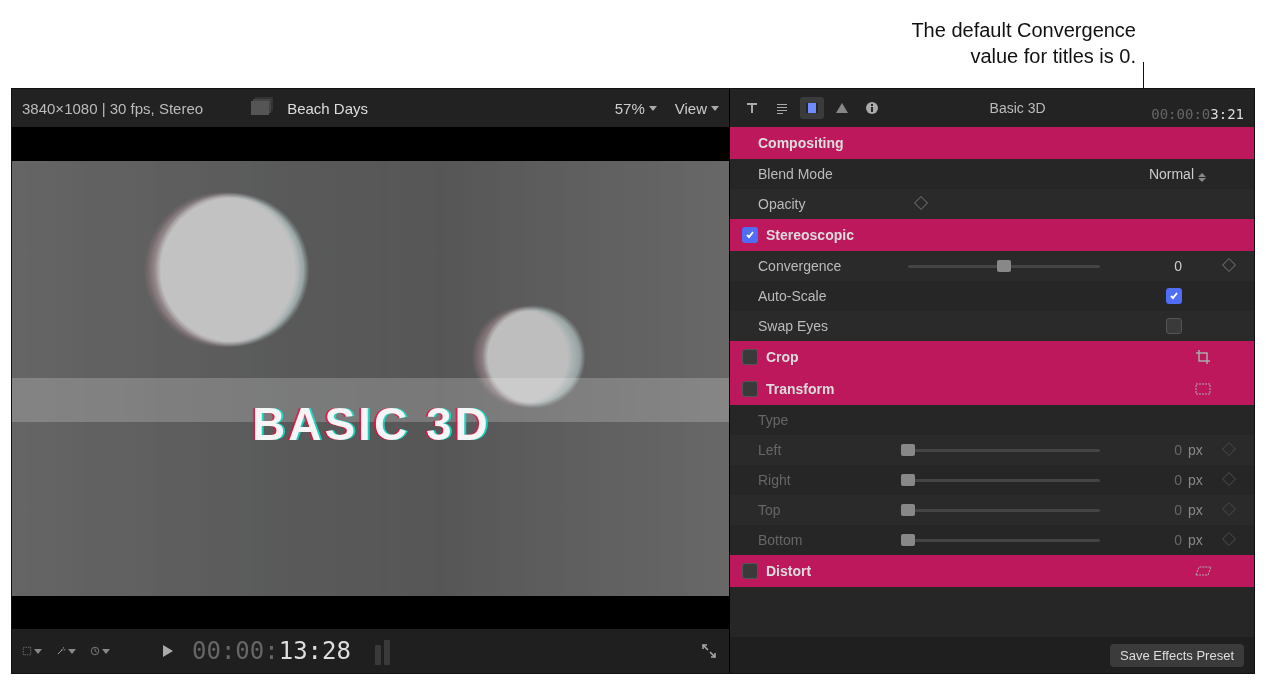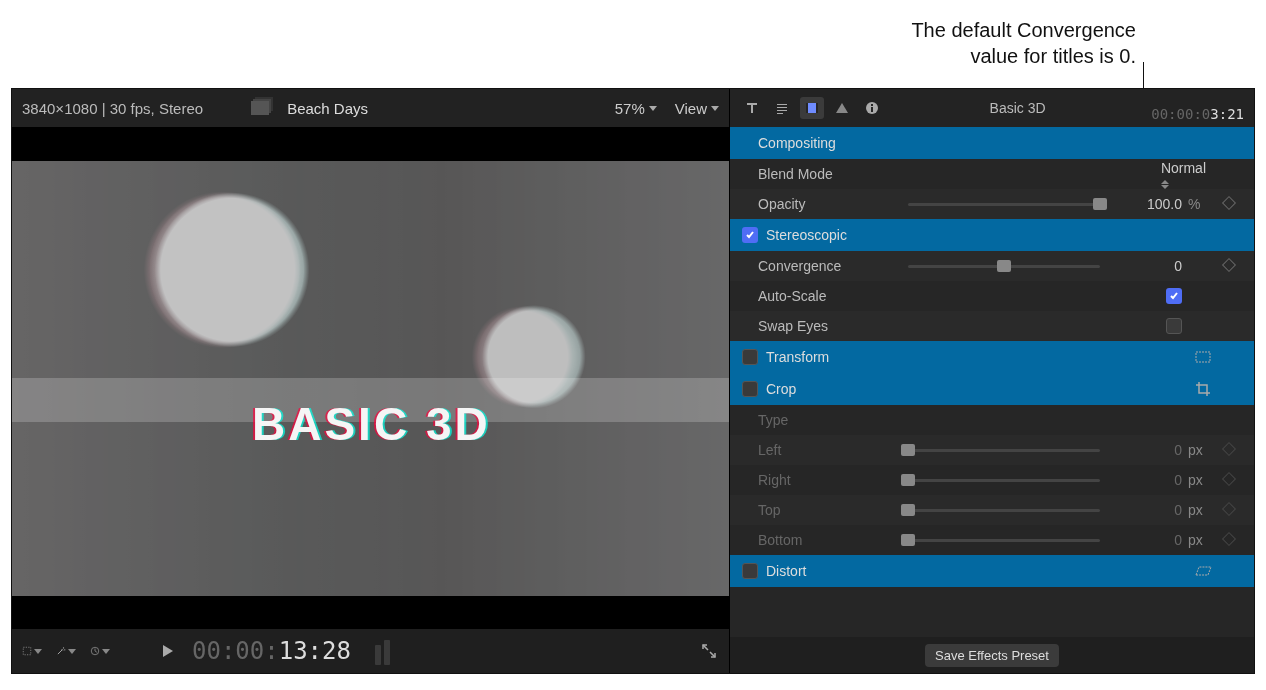--- a/index.html
+++ b/index.html
@@ -196,21 +196,22 @@
   .insp-time .bright { color:#ddd; }
 
   .insp-body {
     flex:1;
     overflow:auto;
   }
   .section-title {
     padding: 8px 28px;
     color:#ddd;
     font-size:14px;
-    background:#0369a1;
+    background:#be185d;
+    font-weight:bold;
   }
   .section-title.checked {
     display:flex;align-items:center;gap:8px;
     padding-left:12px;
   }
   .row {
     display:flex;
     align-items:center;
     height:30px;
     padding: 0 12px 0 28px;
@@ -229,21 +230,21 @@
   .slider-track {
     flex:1; height:3px; background:#444; border-radius:2px;
     position:relative; margin-right:6px;
   }
   .slider-thumb {
     position:absolute; top:50%; width:14px; height:12px;
     background:#888; border-radius:2px;
     transform:translate(-50%,-50%);
   }
   .popup {
-    color:#ccc; display:flex; align-items:flex-start; gap:4px;flex-direction:column;
+    color:#ccc; display:flex; align-items:flex-end; gap:4px;
   }
   .updown {
     display:flex; flex-direction:column; gap:1px;
   }
   .updown span {
     width:0;height:0;border-left:4px solid transparent;border-right:4px solid transparent;
   }
   .updown .u{border-bottom:4px solid #888;}
   .updown .d{border-top:4px solid #888;}
   .check {
@@ -263,21 +264,21 @@
     display:inline-block;width:8px;height:8px;
     transform:rotate(45deg);border:1px solid #666;
   }
   .row.dim .keyframe::before{ border-color:#444; }
   .section-icon {
     width:46px; display:flex; justify-content:center; color:#aaa;
   }
 
   .insp-footer {
     height: 36px;
-    display:flex; align-items:center; justify-content:center;
+    display:flex; align-items:center; justify-content:flex-end;
     padding: 0 10px;
     background:#1f1f1f;
   }
   .preset-btn {
     background:#3b3b3b;
     color:#ddd;
     border:none;
     border-radius:4px;
     padding:4px 10px;
     font-size:13px;
@@ -416,27 +417,20 @@
                 <span class="u"></span>
                 <span class="d"></span>
               </span>
           </span>
         </div>
         <span class="keyframe" style="visibility:hidden"></span>
       </div>
 
       <div class="row">
         <span class="label">Opacity</span>
-        <div class="control">
-          <div class="slider-track">
-            <div class="slider-thumb" style="left:100%"></div>
-          </div>
-          <span class="value">100.0</span>
-          <span class="unit">%</span>
-        </div>
         <span class="keyframe"></span>
       </div>
 
       <div class="section-title checked">
         <span class="check">
           <svg width="10" height="10" viewBox="0 0 10 10" fill="none" stroke-width="2">
               <path d="M2 5l2 2 4-5"></path>
             </svg>
         </span>
         <span>Stereoscopic</span>
@@ -467,44 +461,44 @@
         <span class="keyframe" style="visibility:hidden"></span>
       </div>
 
       <div class="row">
         <span class="label">Swap Eyes</span>
         <div class="control">
           <span class="check empty"></span>
           <span class="unit"></span>
         </div>
         <span class="keyframe" style="visibility:hidden"></span>
+      </div>
+
+      <div class="section-title checked">
+        <span class="check empty"></span>
+        <span>Crop</span>
+        <span style="flex:1"></span>
+        <span class="section-icon">
+          <svg width="16" height="16" viewBox="0 0 16 16" stroke="#aaa" fill="none" stroke-width="1.5">
+              <path d="M4 1v11h11M1 4h11v11"></path>
+            </svg>
+        </span>
       </div>
 
       <div class="section-title checked">
         <span class="check empty"></span>
         <span>Transform</span>
         <span style="flex:1"></span>
         <span class="section-icon">
           <svg width="18" height="14" viewBox="0 0 18 14">
               <rect x="2" y="2" width="14" height="10" fill="none" stroke="#aaa" stroke-dasharray="2 1"></rect>
             </svg>
         </span>
       </div>
 
-      <div class="section-title checked">
-        <span class="check empty"></span>
-        <span>Crop</span>
-        <span style="flex:1"></span>
-        <span class="section-icon">
-          <svg width="16" height="16" viewBox="0 0 16 16" stroke="#aaa" fill="none" stroke-width="1.5">
-              <path d="M4 1v11h11M1 4h11v11"></path>
-            </svg>
-        </span>
-      </div>
-
       <div class="row dim">
         <span class="label">Type</span>
         <span class="keyframe" style="visibility:hidden"></span>
       </div>
 
       <div class="row dim">
         <span class="label">Left</span>
         <div class="control">
           <div class="slider-track">
               <div class="slider-thumb" style="left:0%"></div>

